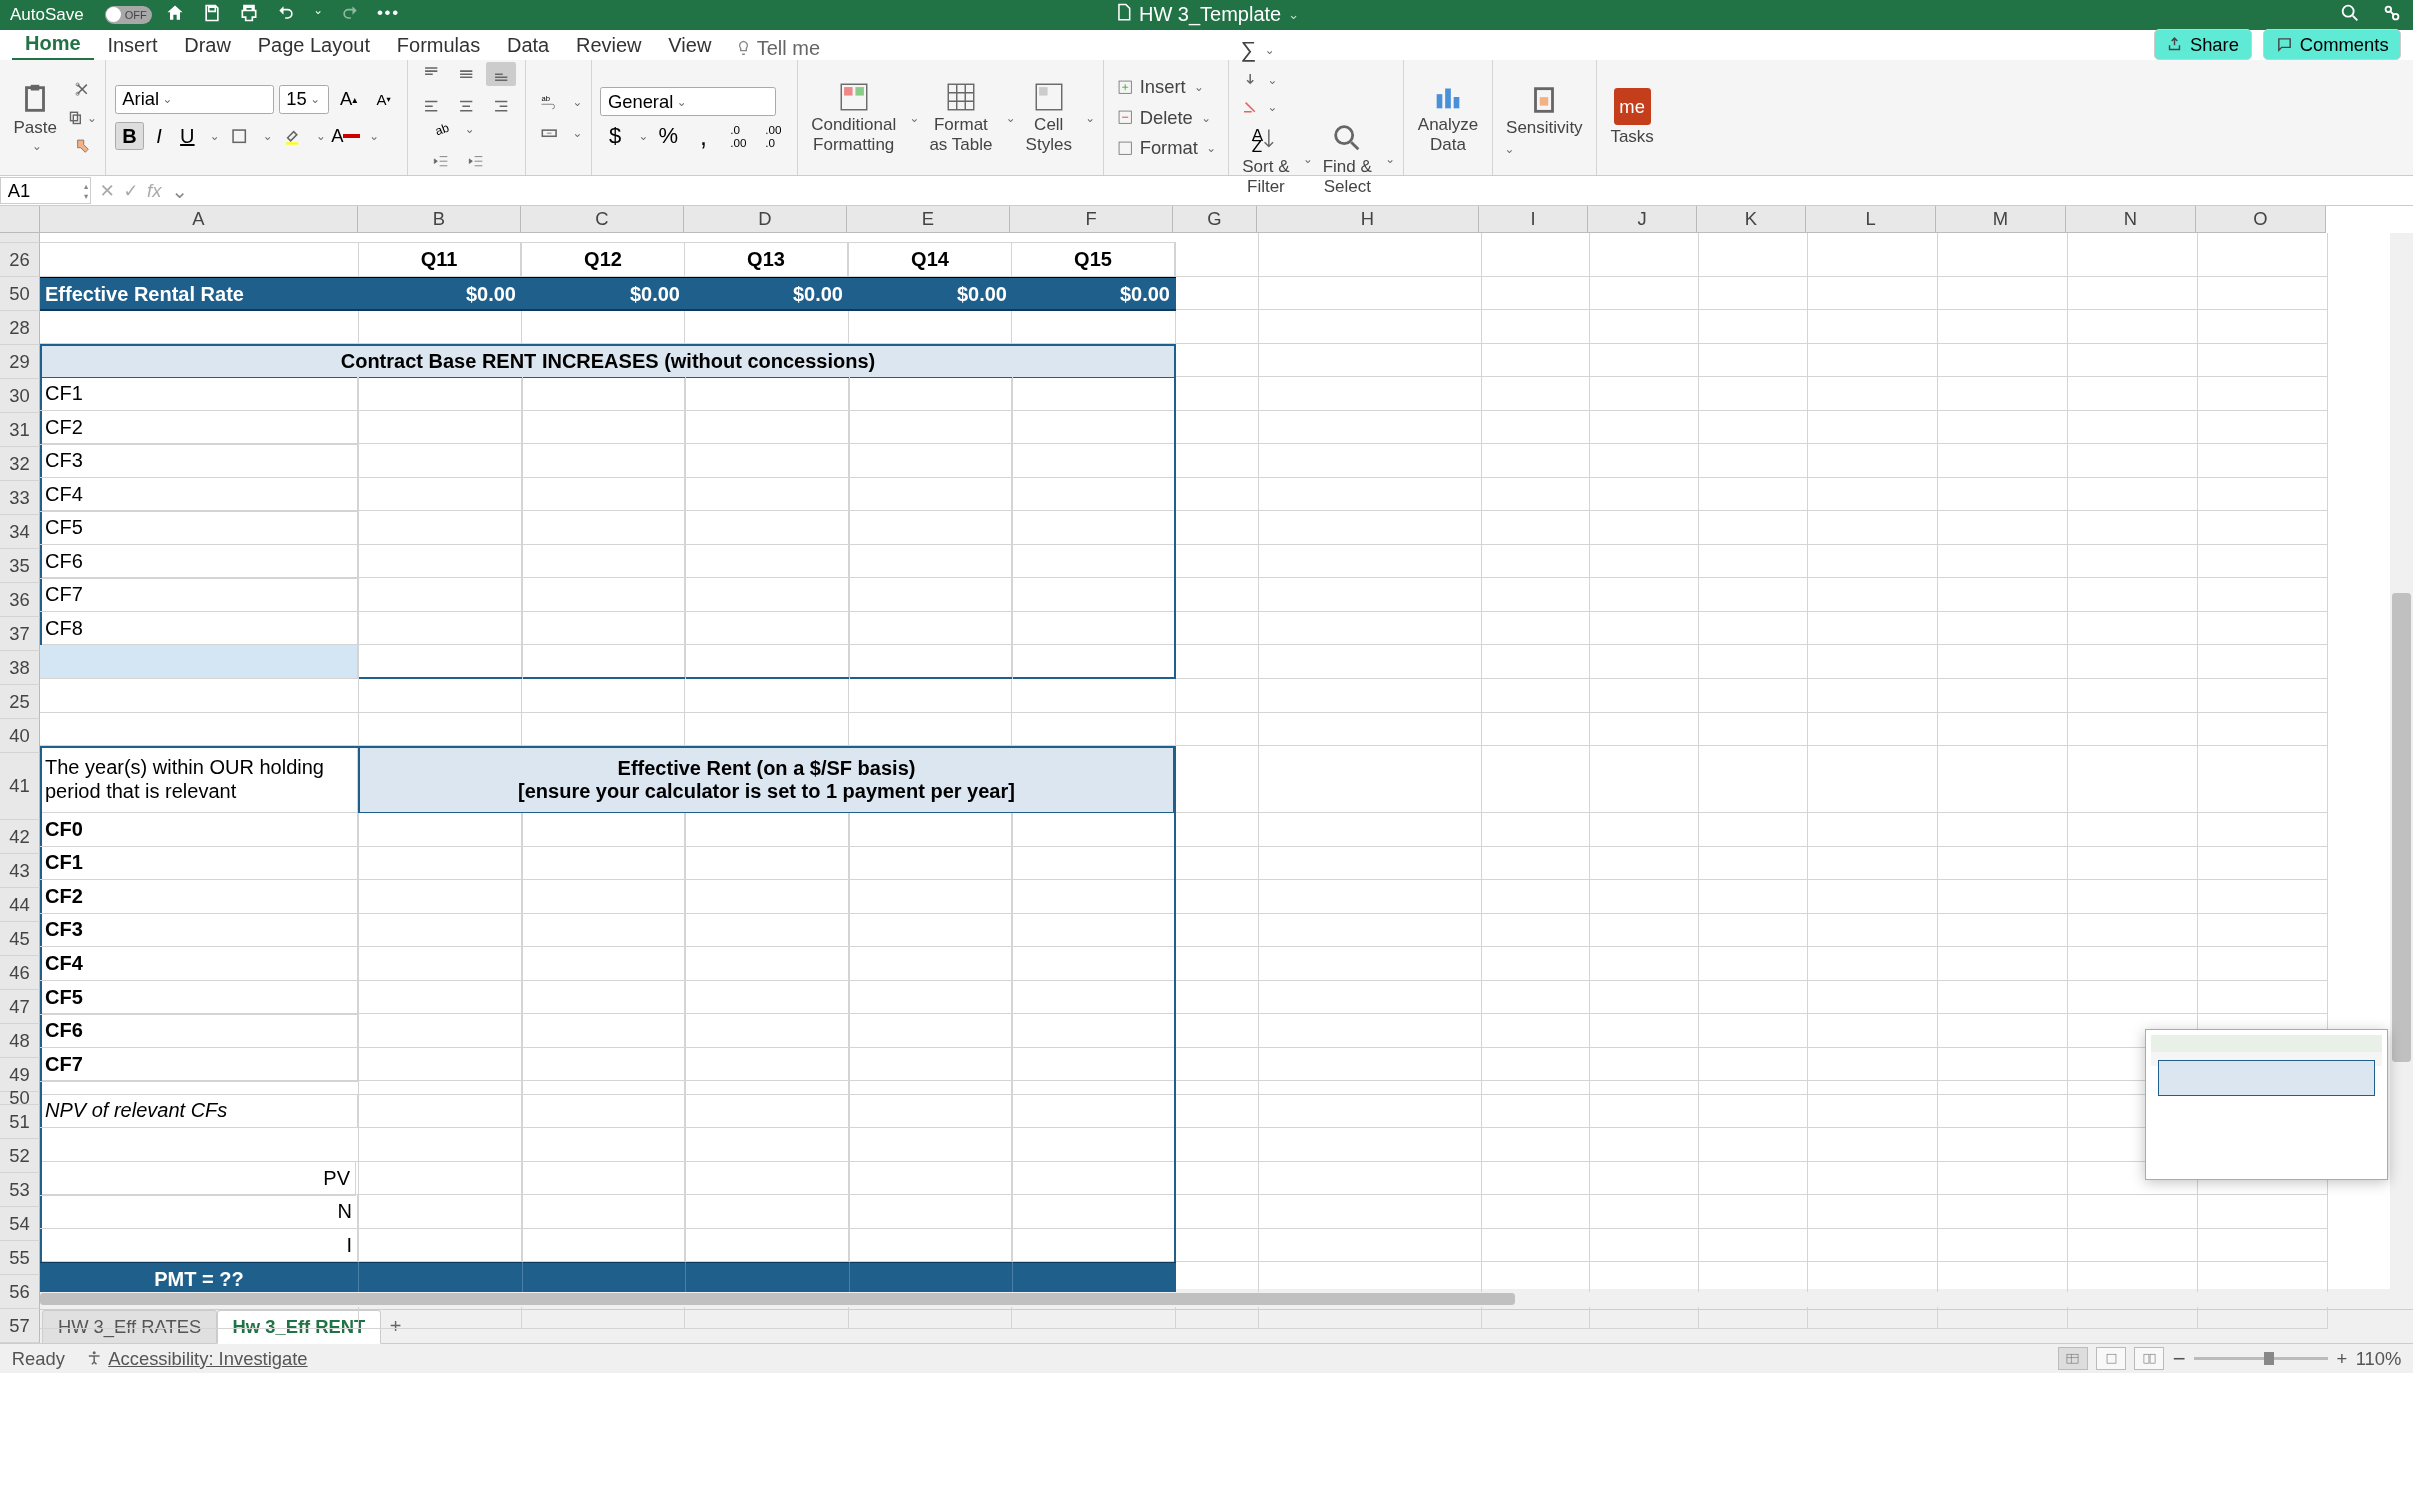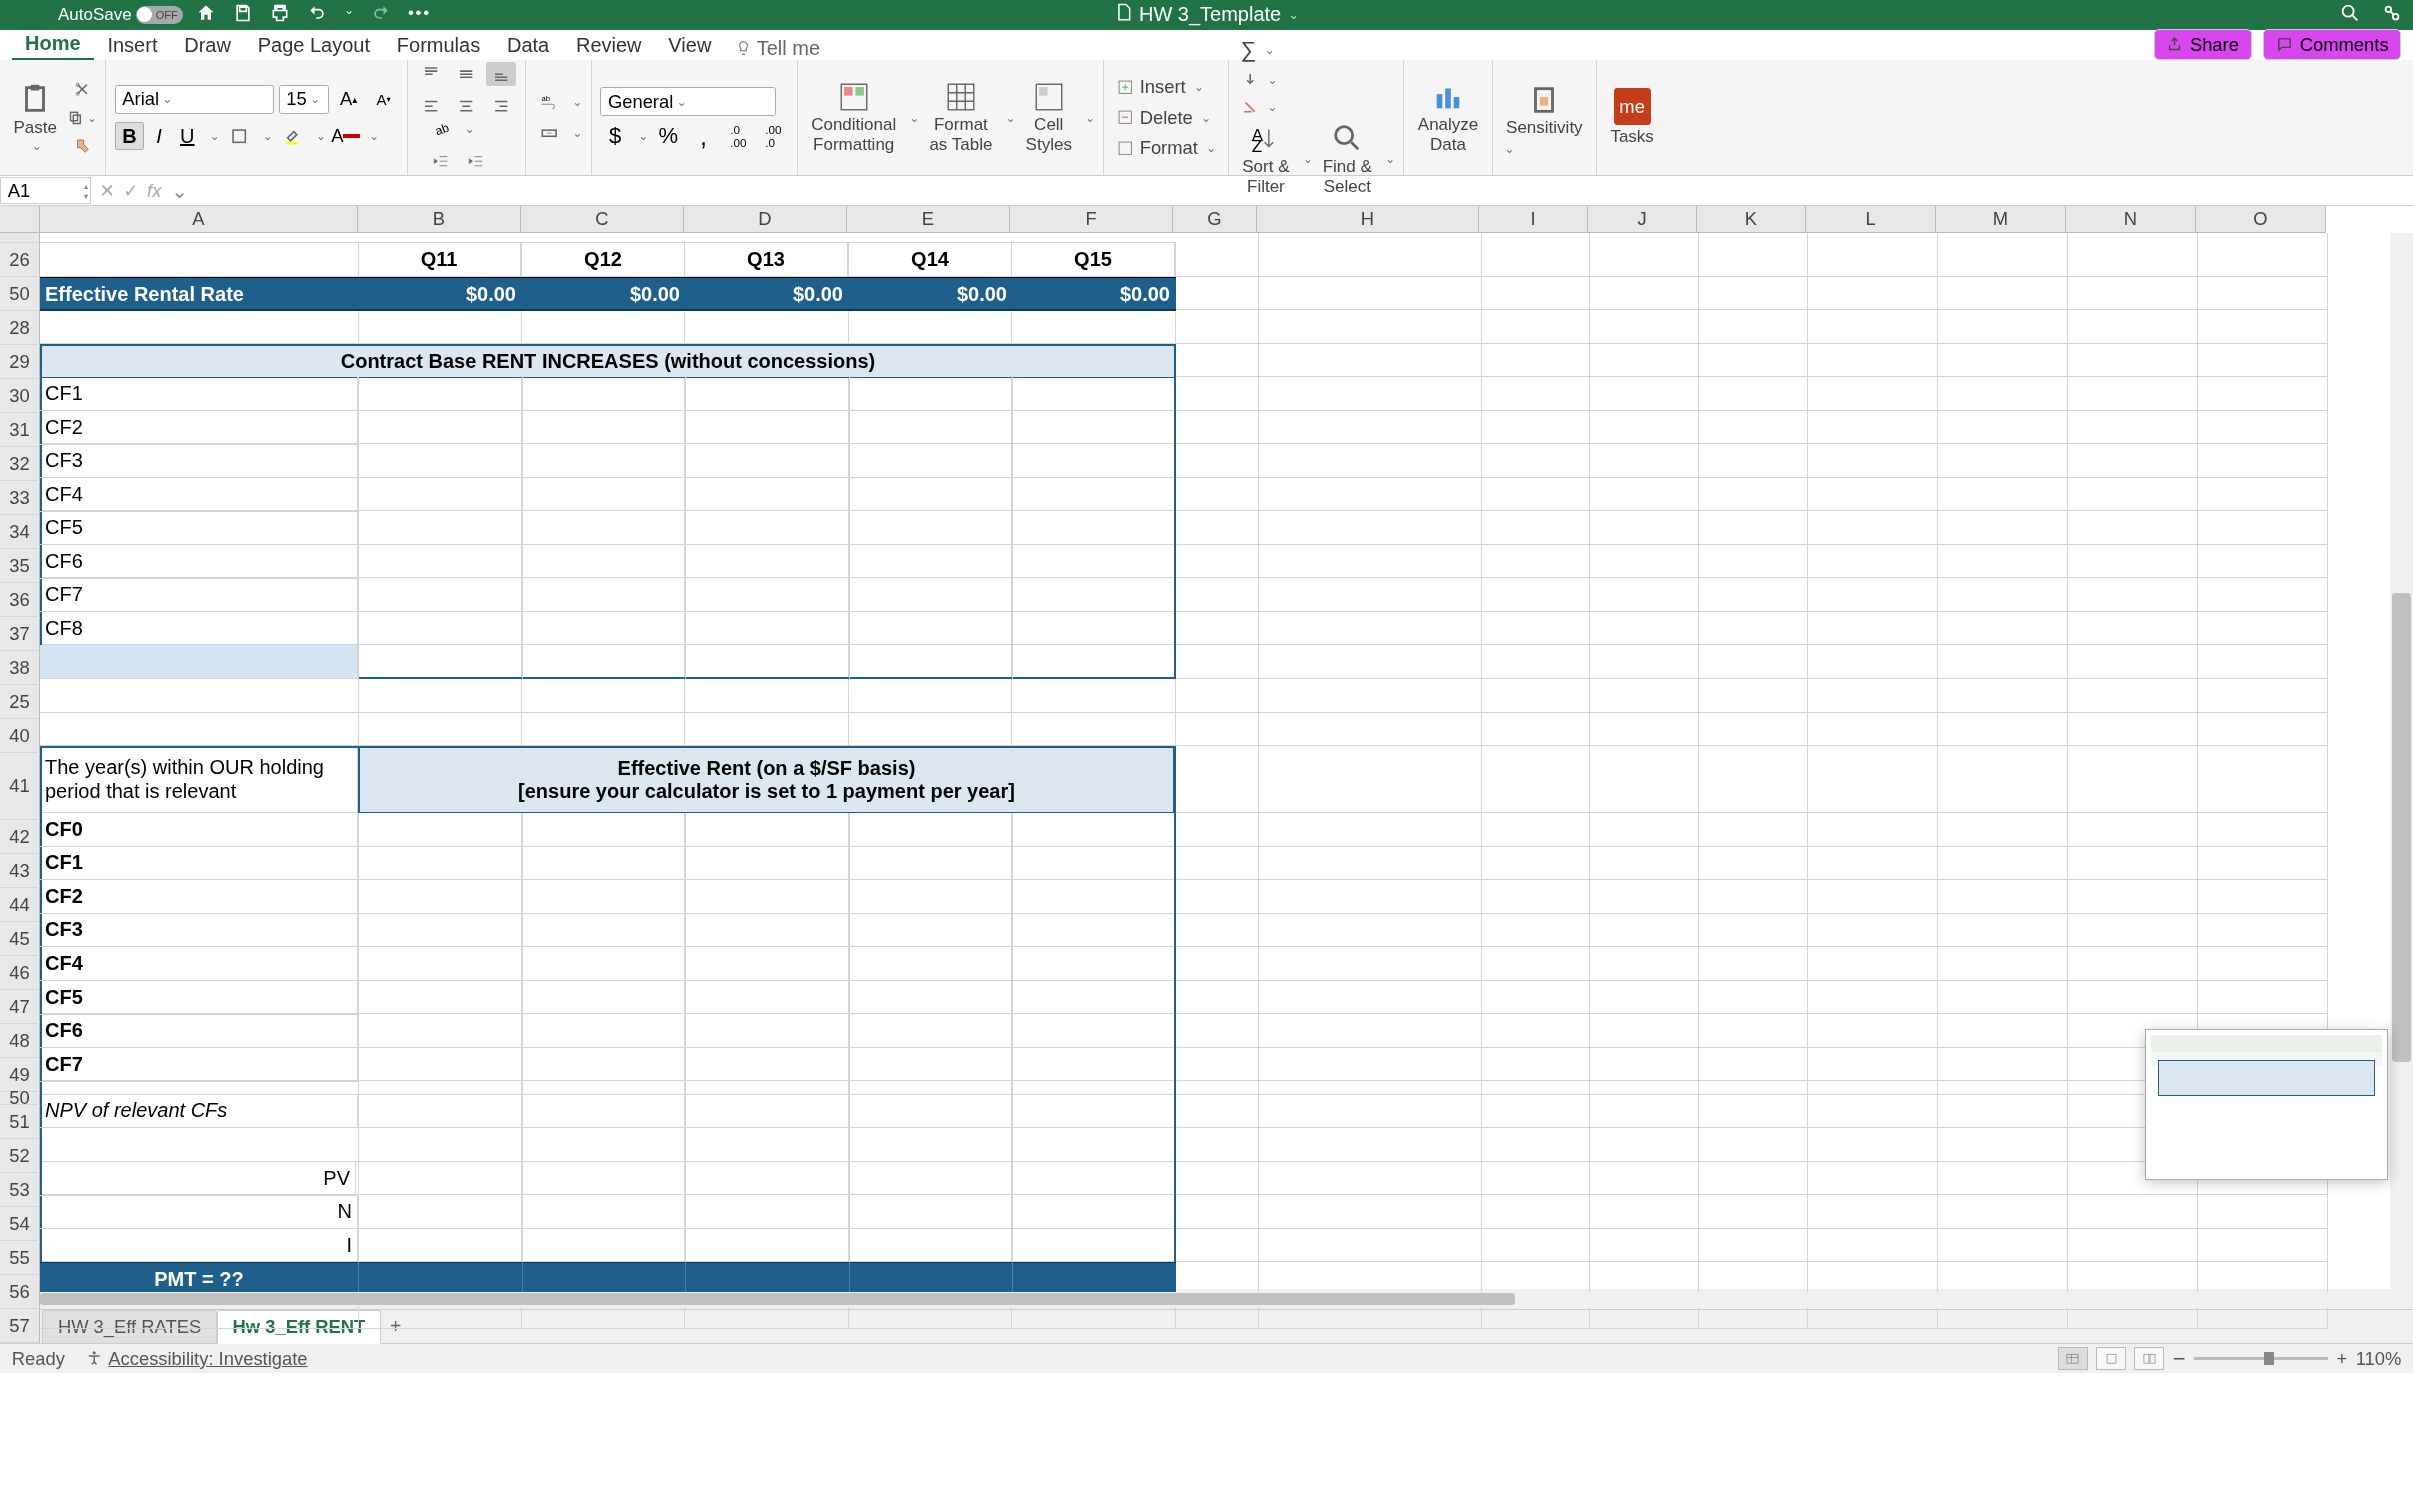--- a/index.html
+++ b/index.html
@@ -1,38 +1,38 @@
 <!DOCTYPE html>
 <html style="font-size:13.4px"><head>
 <meta charset="utf-8">
 <style>
 * { margin: 0; padding: 0; box-sizing: border-box; font-family: -apple-system, "Segoe UI", Arial, sans-serif; }
 body { background: #fff; width: 2413px; height: 1508px; overflow: hidden; font-size: 20px; }
 
 
 .title-bar { background: #217346; height: 30px; display: flex; align-items: center; color: #fff; padding: 0 10px; position: relative; }
-.autosave-group { display: flex; align-items: center; gap: 4px; margin-left: 48px; }
+.autosave-group { display: flex; align-items: center; gap: 21px; }
 .autosave-label { font-size: 17px; }
 .toggle { width: 47px; height: 18.4px; background: #a8a8a8; border-radius: 9.2px; position: relative; display: flex; align-items: center; }
 .toggle-knob { width: 15px; height: 15px; background: #fff; border-radius: 50%; position: absolute; left: 1.7px; }
 .toggle-text { font-size: 11px; color: #444; position: absolute; right: 5px; }
 .title-icons { display: flex; gap: 17px; margin-left: 13.4px; }
 .title-icons svg { width: 20px; height: 20px; fill: #fff; }
 .title-center { position: absolute; left: 50%; transform: translateX(-50%); display: flex; align-items: center; gap: 6.7px; font-size: 20px; font-weight: 500; }
 .title-right { position: absolute; right: 10px; display: flex; gap: 20px; }
 .title-right svg { width: 22px; height: 22px; fill: #fff; }
 
 
 .ribbon-tabs { background: #fff; height: 30px; display: flex; align-items: flex-end; padding: 0 11.7px; border-bottom: none; position: relative; }
 .ribbon-tab { padding: 5px 13.4px 3.4px; font-size: 20px; color: #333; cursor: pointer; }
 .ribbon-tab.active { color: #217346; font-weight: 600; border-bottom: 2.5px solid #217346; }
 .tell-me { display: flex; align-items: center; gap: 5px; margin-left: 10px; color: #666; }
 .tell-me svg { width: 17px; height: 17px; }
 .ribbon-right-btns { position: absolute; right: 11.7px; display: flex; gap: 11.7px; }
-.share-btn, .comments-btn { display: flex; align-items: center; gap: 6.7px; padding: 3.4px 11.7px; border: 0.8px solid #ccc; border-radius: 5px; font-size: 18.4px; background: #d946ef; }
+.share-btn, .comments-btn { display: flex; align-items: center; gap: 6.7px; padding: 3.4px 11.7px; border: 0.8px solid #ccc; border-radius: 5px; font-size: 18.4px; background: #5eead4; }
 
 
 .ribbon { background: #f5f5f5; height: 116px; display: flex; border-bottom: 0.8px solid #ccc; }
 .ribbon-group { display: flex; flex-direction: column; justify-content: center; padding: 3.4px 8.4px; border-right: 0.8px solid #d4d4d4; position: relative; }
 .ribbon-row { display: flex; align-items: center; gap: 5px; }
 .big-btn { display: flex; flex-direction: column; align-items: center; justify-content: center; padding: 3.4px 5px; gap: 1.7px; font-size: 17px; color: #444; }
 .big-btn svg { width: 34px; height: 34px; }
 .small-btn { width: 30px; height: 23.5px; display: flex; align-items: center; justify-content: center; }
 .small-btn svg { width: 18.4px; height: 18.4px; }
 .sel { background: #d0d0d0; border: 0.8px solid #aaa; border-radius: 2.5px; padding: 2.5px 6.7px; font-size: 18.4px; background: #fff; display: flex; align-items: center; }

